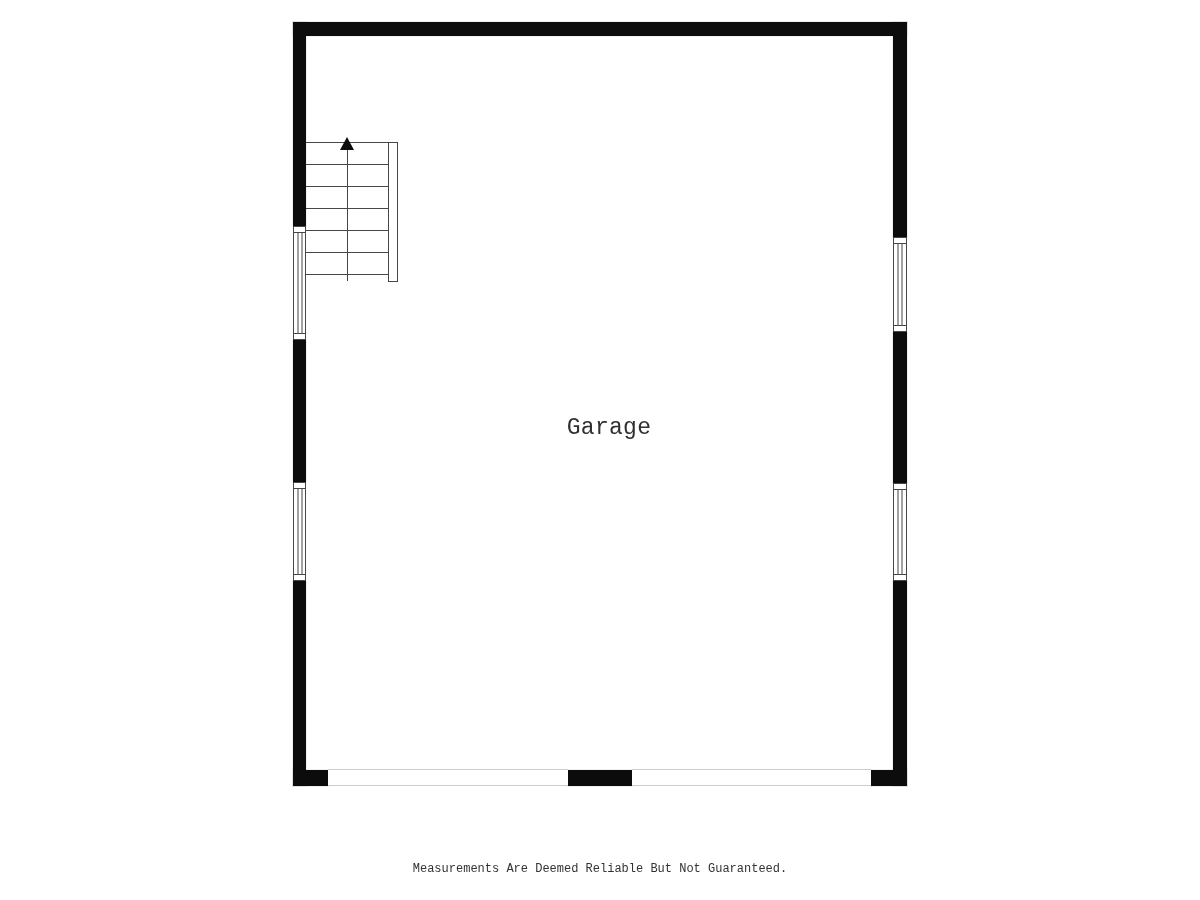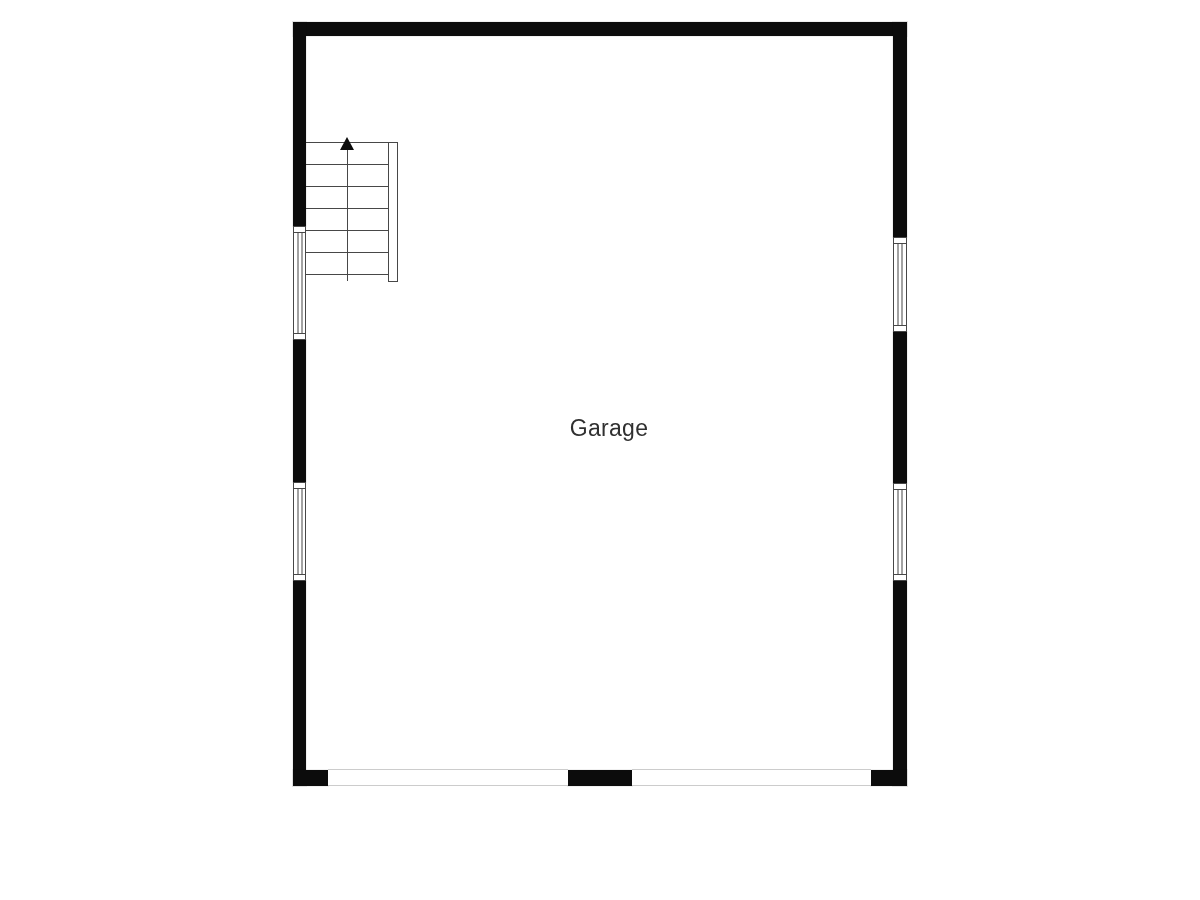--- a/index.html
+++ b/index.html
@@ -5,21 +5,21 @@
   :root{
     --wall:#0c0c0c;
     --line:#474747;
     --opening-line:#cccccc;
     --label-text:#303030;
     --background:#ffffff;
   }
   *{margin:0;padding:0;box-sizing:border-box;}
   html,body{width:1200px;height:900px;background:var(--background);overflow:hidden;}
   body{font-family:"Liberation Sans","DejaVu Sans",sans-serif;position:relative;}
-  .plan{position:absolute;left:0;top:0;width:1200px;height:900px;}
+  .plan{position:absolute;left:0;top:0;width:1200px;height:900px;font-family:Liberation Mono, monospace;}
   .wall{position:absolute;background:var(--wall);box-shadow:0 0 0 1px rgba(0,0,0,0.06);}
   .opening{position:absolute;top:769px;height:17px;background:var(--background);
            border-top:1px solid var(--opening-line);border-bottom:1px solid var(--opening-line);}
   .window{position:absolute;background:#fff;border:1px solid var(--line);}
   .window .cap{position:absolute;left:0;right:0;height:6px;}
   .window .cap-top{top:0;border-bottom:1px solid var(--line);}
   .window .cap-bottom{bottom:0;border-top:1px solid var(--line);}
   .window .glass{position:absolute;top:6px;bottom:6px;left:50%;width:5px;transform:translateX(-50%);
                  border-left:1px solid var(--line);border-right:1px solid var(--line);}
   .stairs{position:absolute;left:306px;top:142px;width:91px;height:141px;}
@@ -86,14 +86,15 @@
         <div class="stair-step"></div>
         <div class="stair-step"></div>
         <div class="stair-step"></div>
       </div>
     <div class="stair-rail"></div>
     <div class="stair-centerline"></div>
     <div class="stair-arrow"></div>
   </div>
 
   <div class="room-label">Garage</div>
+  <div class="disclaimer">Measurements Are Deemed Reliable But Not Guaranteed.</div>
 
 </div>
 
 </body></html>

